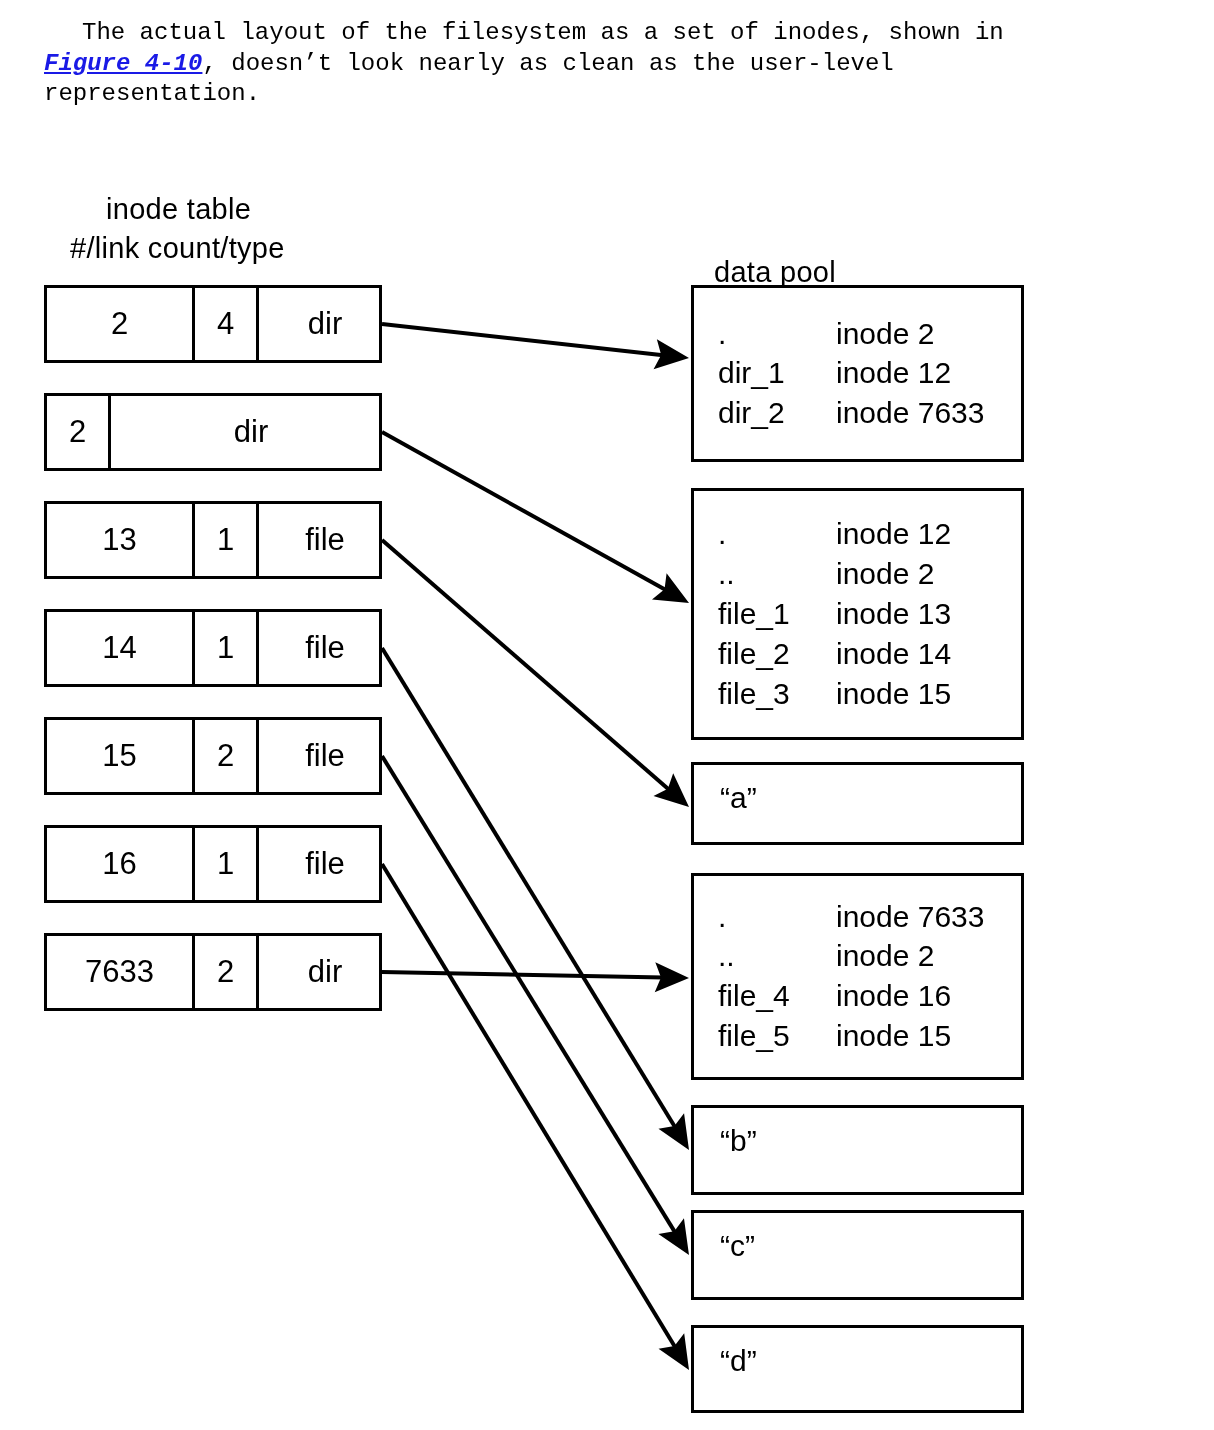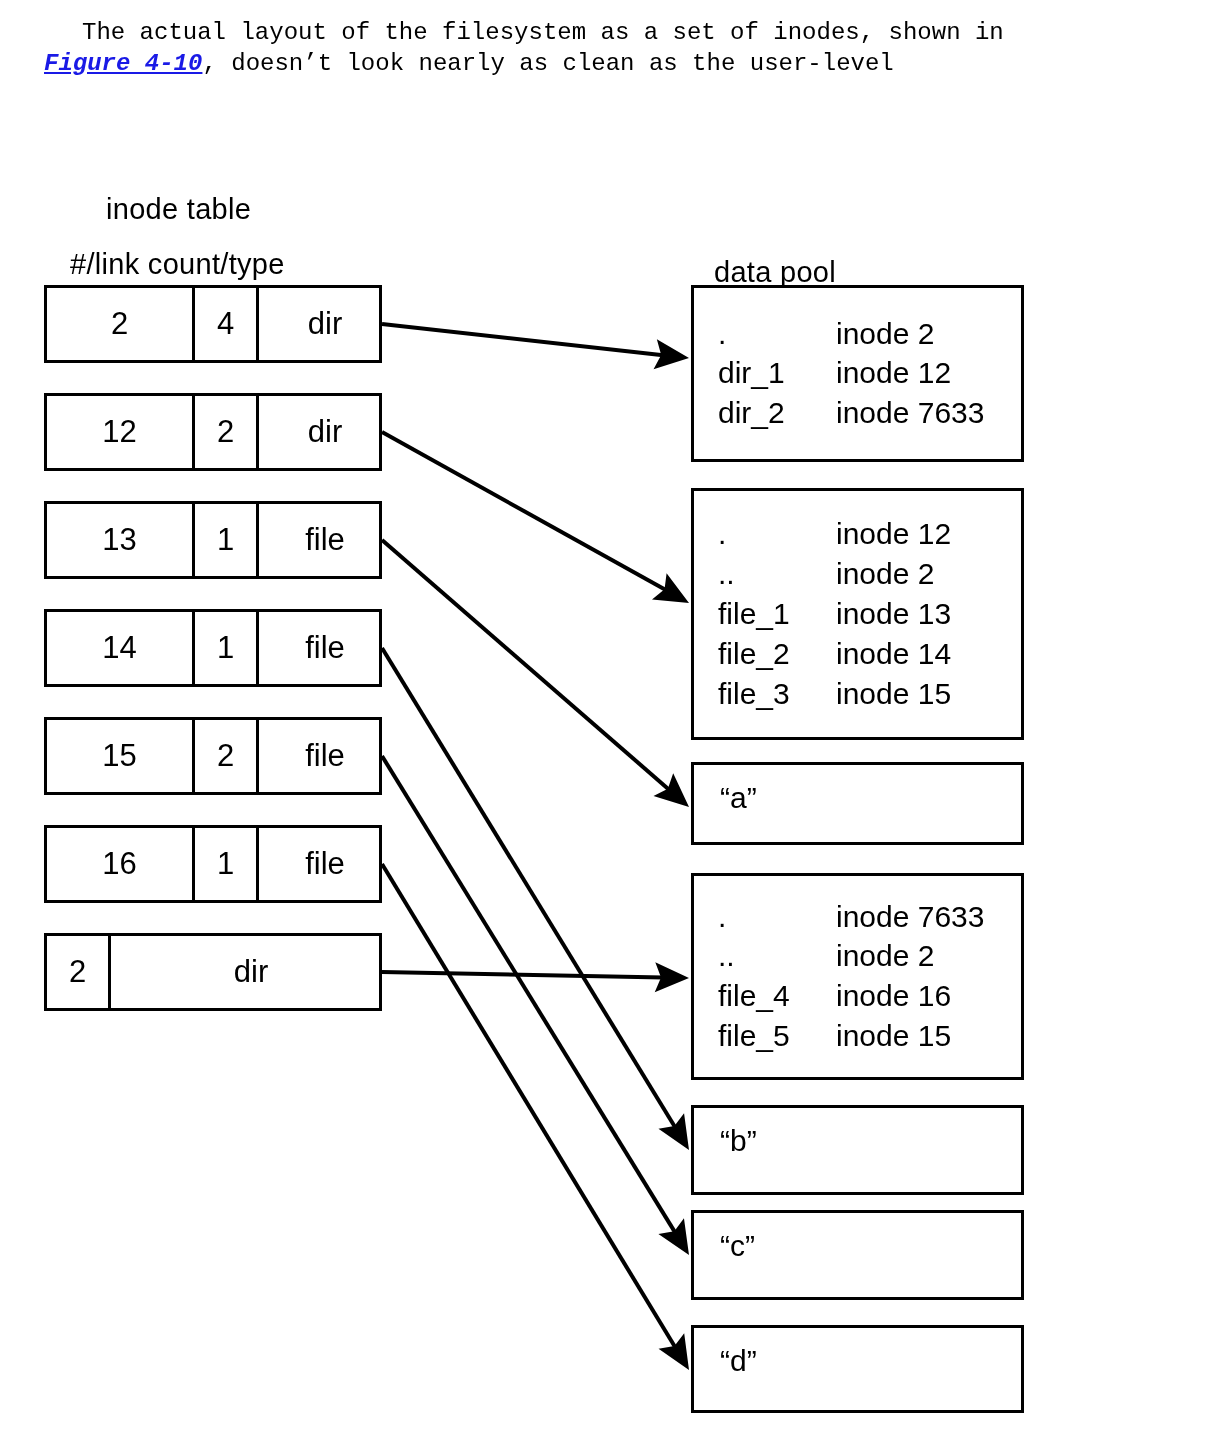--- a/index.html
+++ b/index.html
@@ -38,21 +38,21 @@
   
   .caption {
     position: absolute;
     font-family: "Liberation Sans", sans-serif;
     font-size: 29px;
     letter-spacing: 0.3px;
     white-space: pre;
     color: #000000;
   }
   #caption-inode-table { left: 70px; top: 193px; margin-left: 36px; }
-  #caption-inode-subtitle { left: 70px; top: 248px; }
+  #caption-inode-subtitle { left: 70px; top: 232px; }
   #caption-data-pool { left: 714px; top: 232px; margin-top: 24px; }
 
   
   #arrow-layer {
     position: absolute;
     left: 0;
     top: 0;
     width: 1214px;
     height: 1430px;
     pointer-events: none;
@@ -119,21 +119,21 @@
     position: absolute;
     left: 26px;
     top: 16px;
     font-size: 30px;
     white-space: pre;
   }
 </style>
 </head>
 <body>
 
-<div id="intro-paragraph"><span class="indent"></span><span>The actual layout of the filesystem as a set of inodes, shown in</span><br><a class="figure-link" href="#">Figure 4-10</a><span>, doesn’t look nearly as clean as the user-level</span><br></div>
+<div id="intro-paragraph"><span class="indent"></span><span>The actual layout of the filesystem as a set of inodes, shown in</span><br><a class="figure-link" href="#">Figure 4-10</a><span>, doesn’t look nearly as clean as the user-level</span><br><span>representation.</span></div>
 
 <div class="caption" id="caption-inode-table">inode table</div>
 <div class="caption" id="caption-inode-subtitle">#/link count/type</div>
 <div class="caption" id="caption-data-pool">data pool</div>
 
 <svg id="arrow-layer" viewBox="0 0 1214 1430" xmlns="http://www.w3.org/2000/svg">
     <g>
       <line x1="382" y1="324" x2="663.1579980146513" y2="355.1380193240982" stroke="#000000" stroke-width="4"></line>
       <polygon points="689,358 653.5554700907545,369.16625718459875 661.170151708086,354.9178669644134 656.8577554860259,339.34856258611956" fill="#000000"></polygon>
     </g>
@@ -163,21 +163,20 @@
     </g>
   </svg>
 
 <div id="inode-table">
     <div class="inode-row">
       <div class="inode-cell cell-number">2</div>
       <div class="inode-cell cell-links">4</div>
       <div class="inode-cell cell-type">dir</div>
     </div>
     <div class="inode-row">
-      <div class="inode-cell cell-number">12</div>
       <div class="inode-cell cell-links">2</div>
       <div class="inode-cell cell-type">dir</div>
     </div>
     <div class="inode-row">
       <div class="inode-cell cell-number">13</div>
       <div class="inode-cell cell-links">1</div>
       <div class="inode-cell cell-type">file</div>
     </div>
     <div class="inode-row">
       <div class="inode-cell cell-number">14</div>
@@ -188,20 +187,21 @@
       <div class="inode-cell cell-number">15</div>
       <div class="inode-cell cell-links">2</div>
       <div class="inode-cell cell-type">file</div>
     </div>
     <div class="inode-row">
       <div class="inode-cell cell-number">16</div>
       <div class="inode-cell cell-links">1</div>
       <div class="inode-cell cell-type">file</div>
     </div>
     <div class="inode-row">
+      <div class="inode-cell cell-number">7633</div>
       <div class="inode-cell cell-links">2</div>
       <div class="inode-cell cell-type">dir</div>
     </div>
   </div>
 
 <div id="data-pool">
     <div class="pool-box" style="top: 0px; height: 177px;">
       <div class="pool-entries">
         <div class="pool-entry"><span class="entry-name">.</span><span class="entry-inode">inode 2</span></div>
         <div class="pool-entry"><span class="entry-name">dir_1</span><span class="entry-inode">inode 12</span></div>

